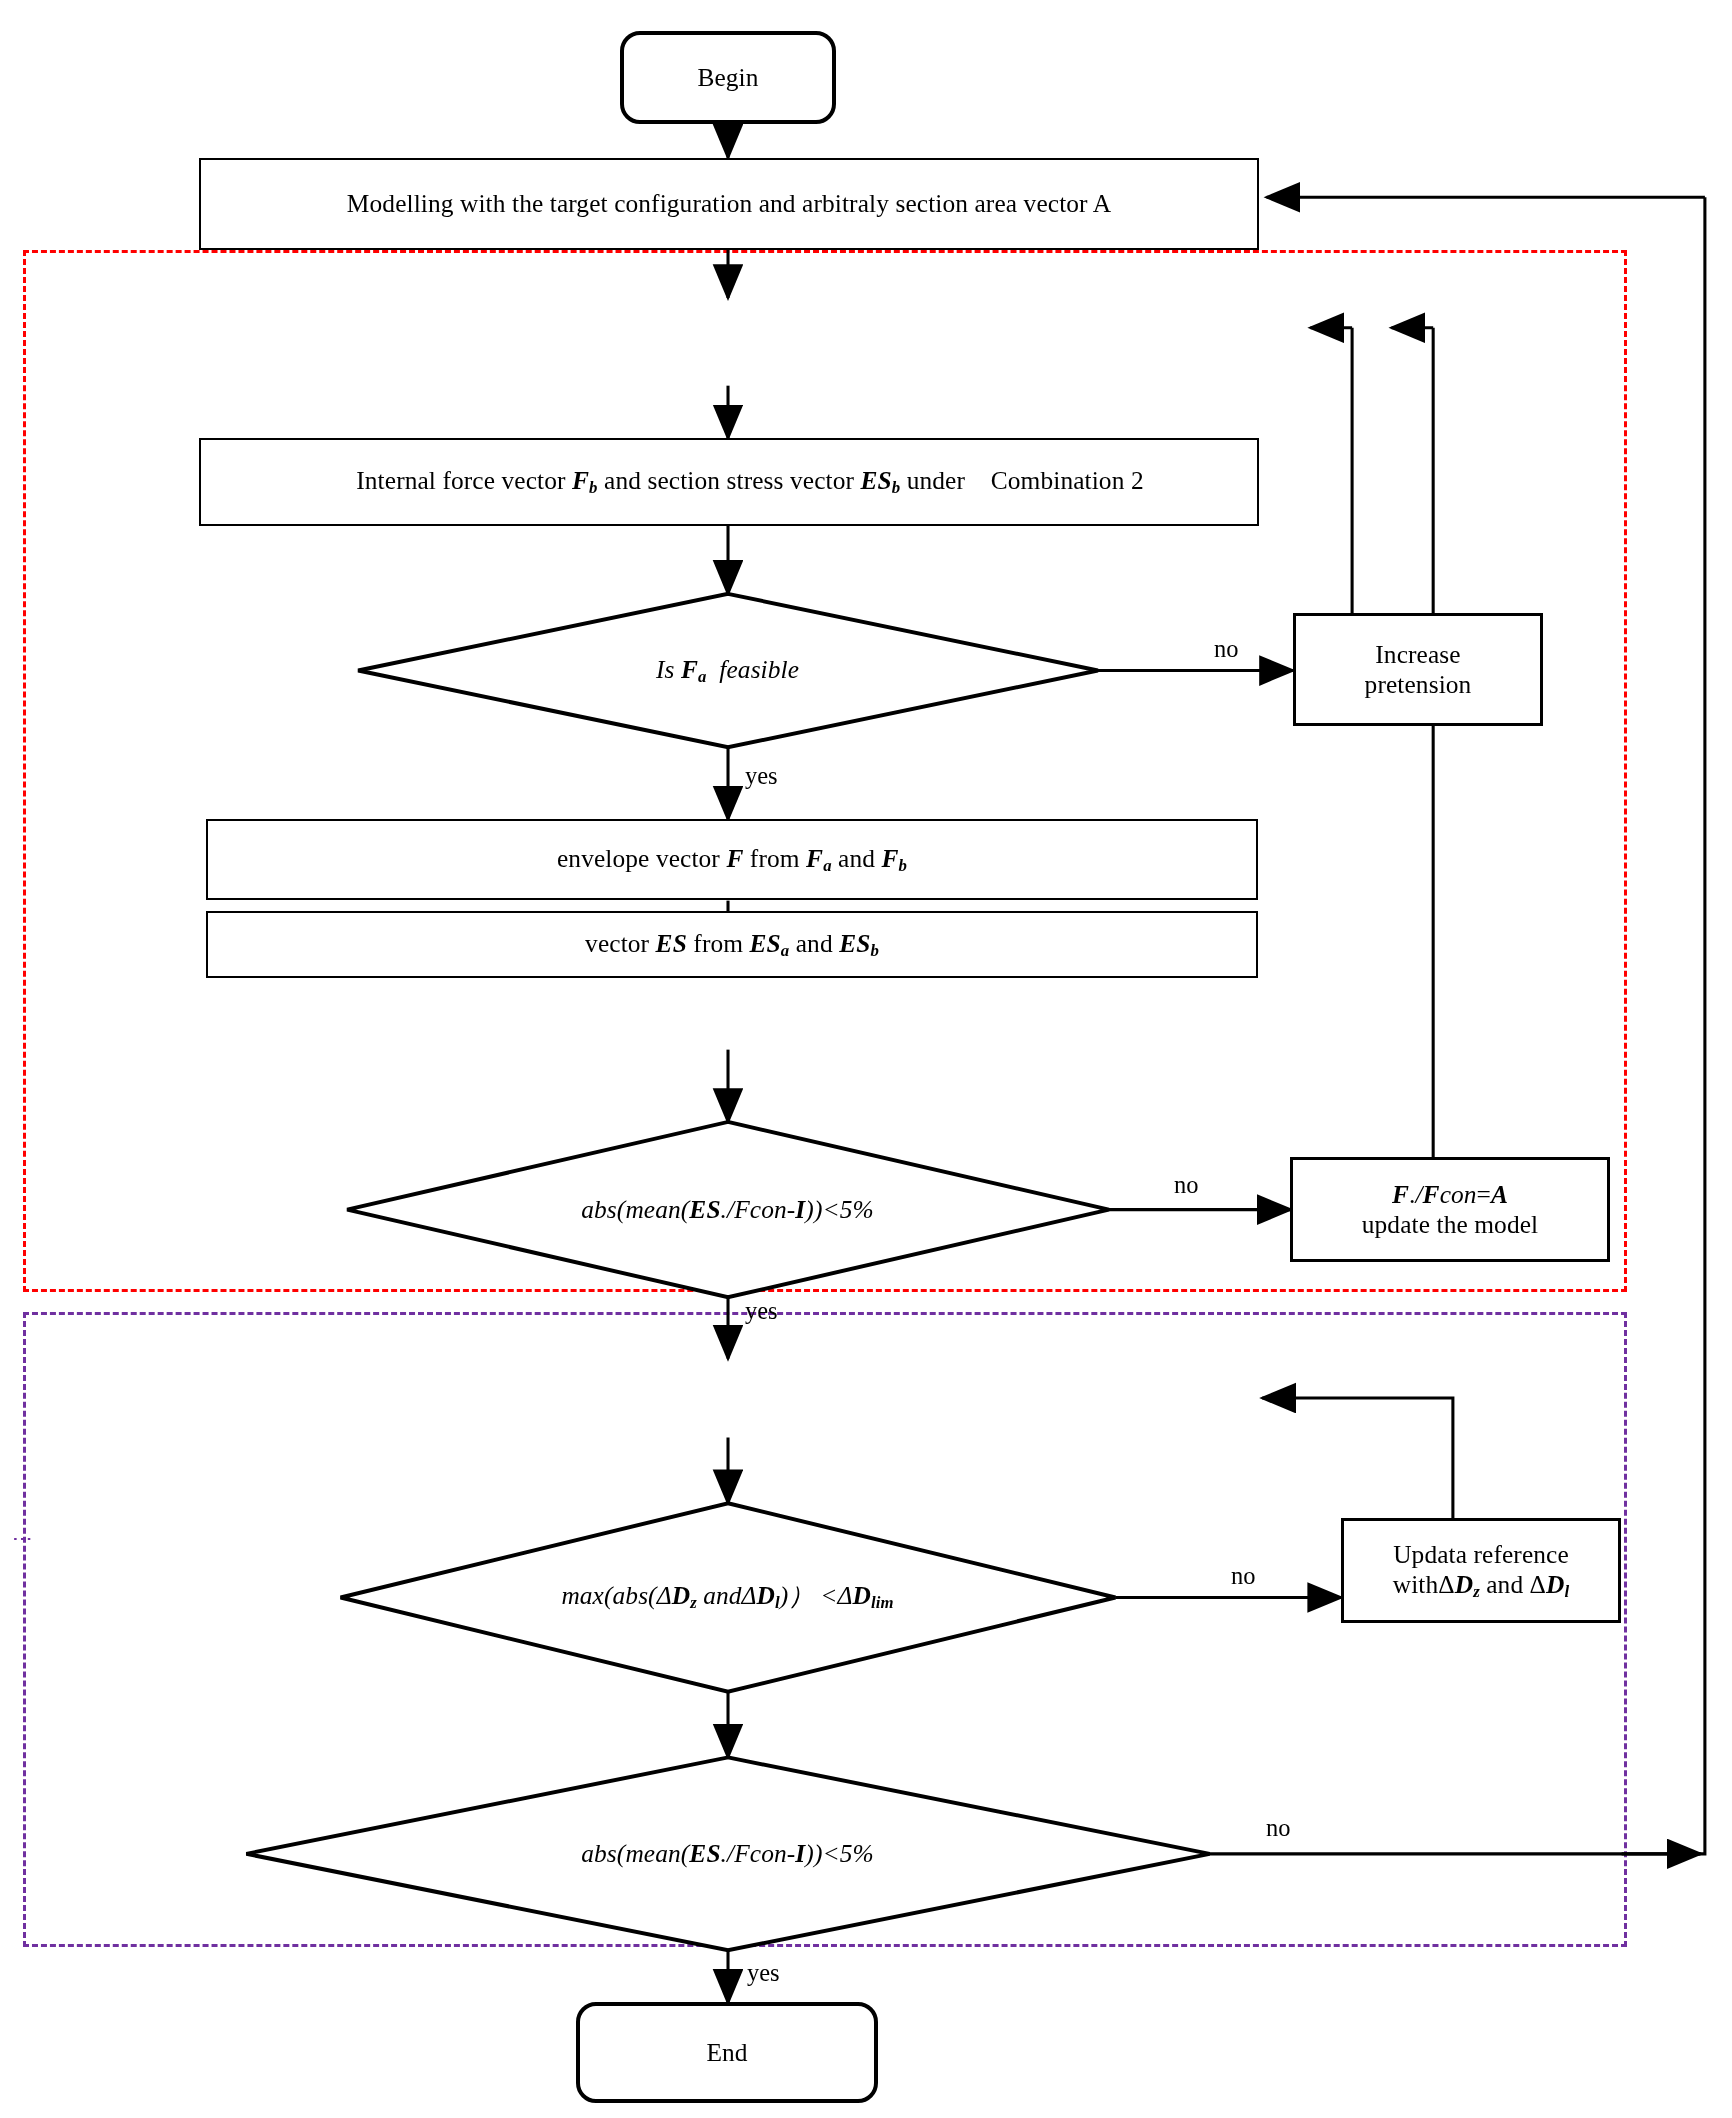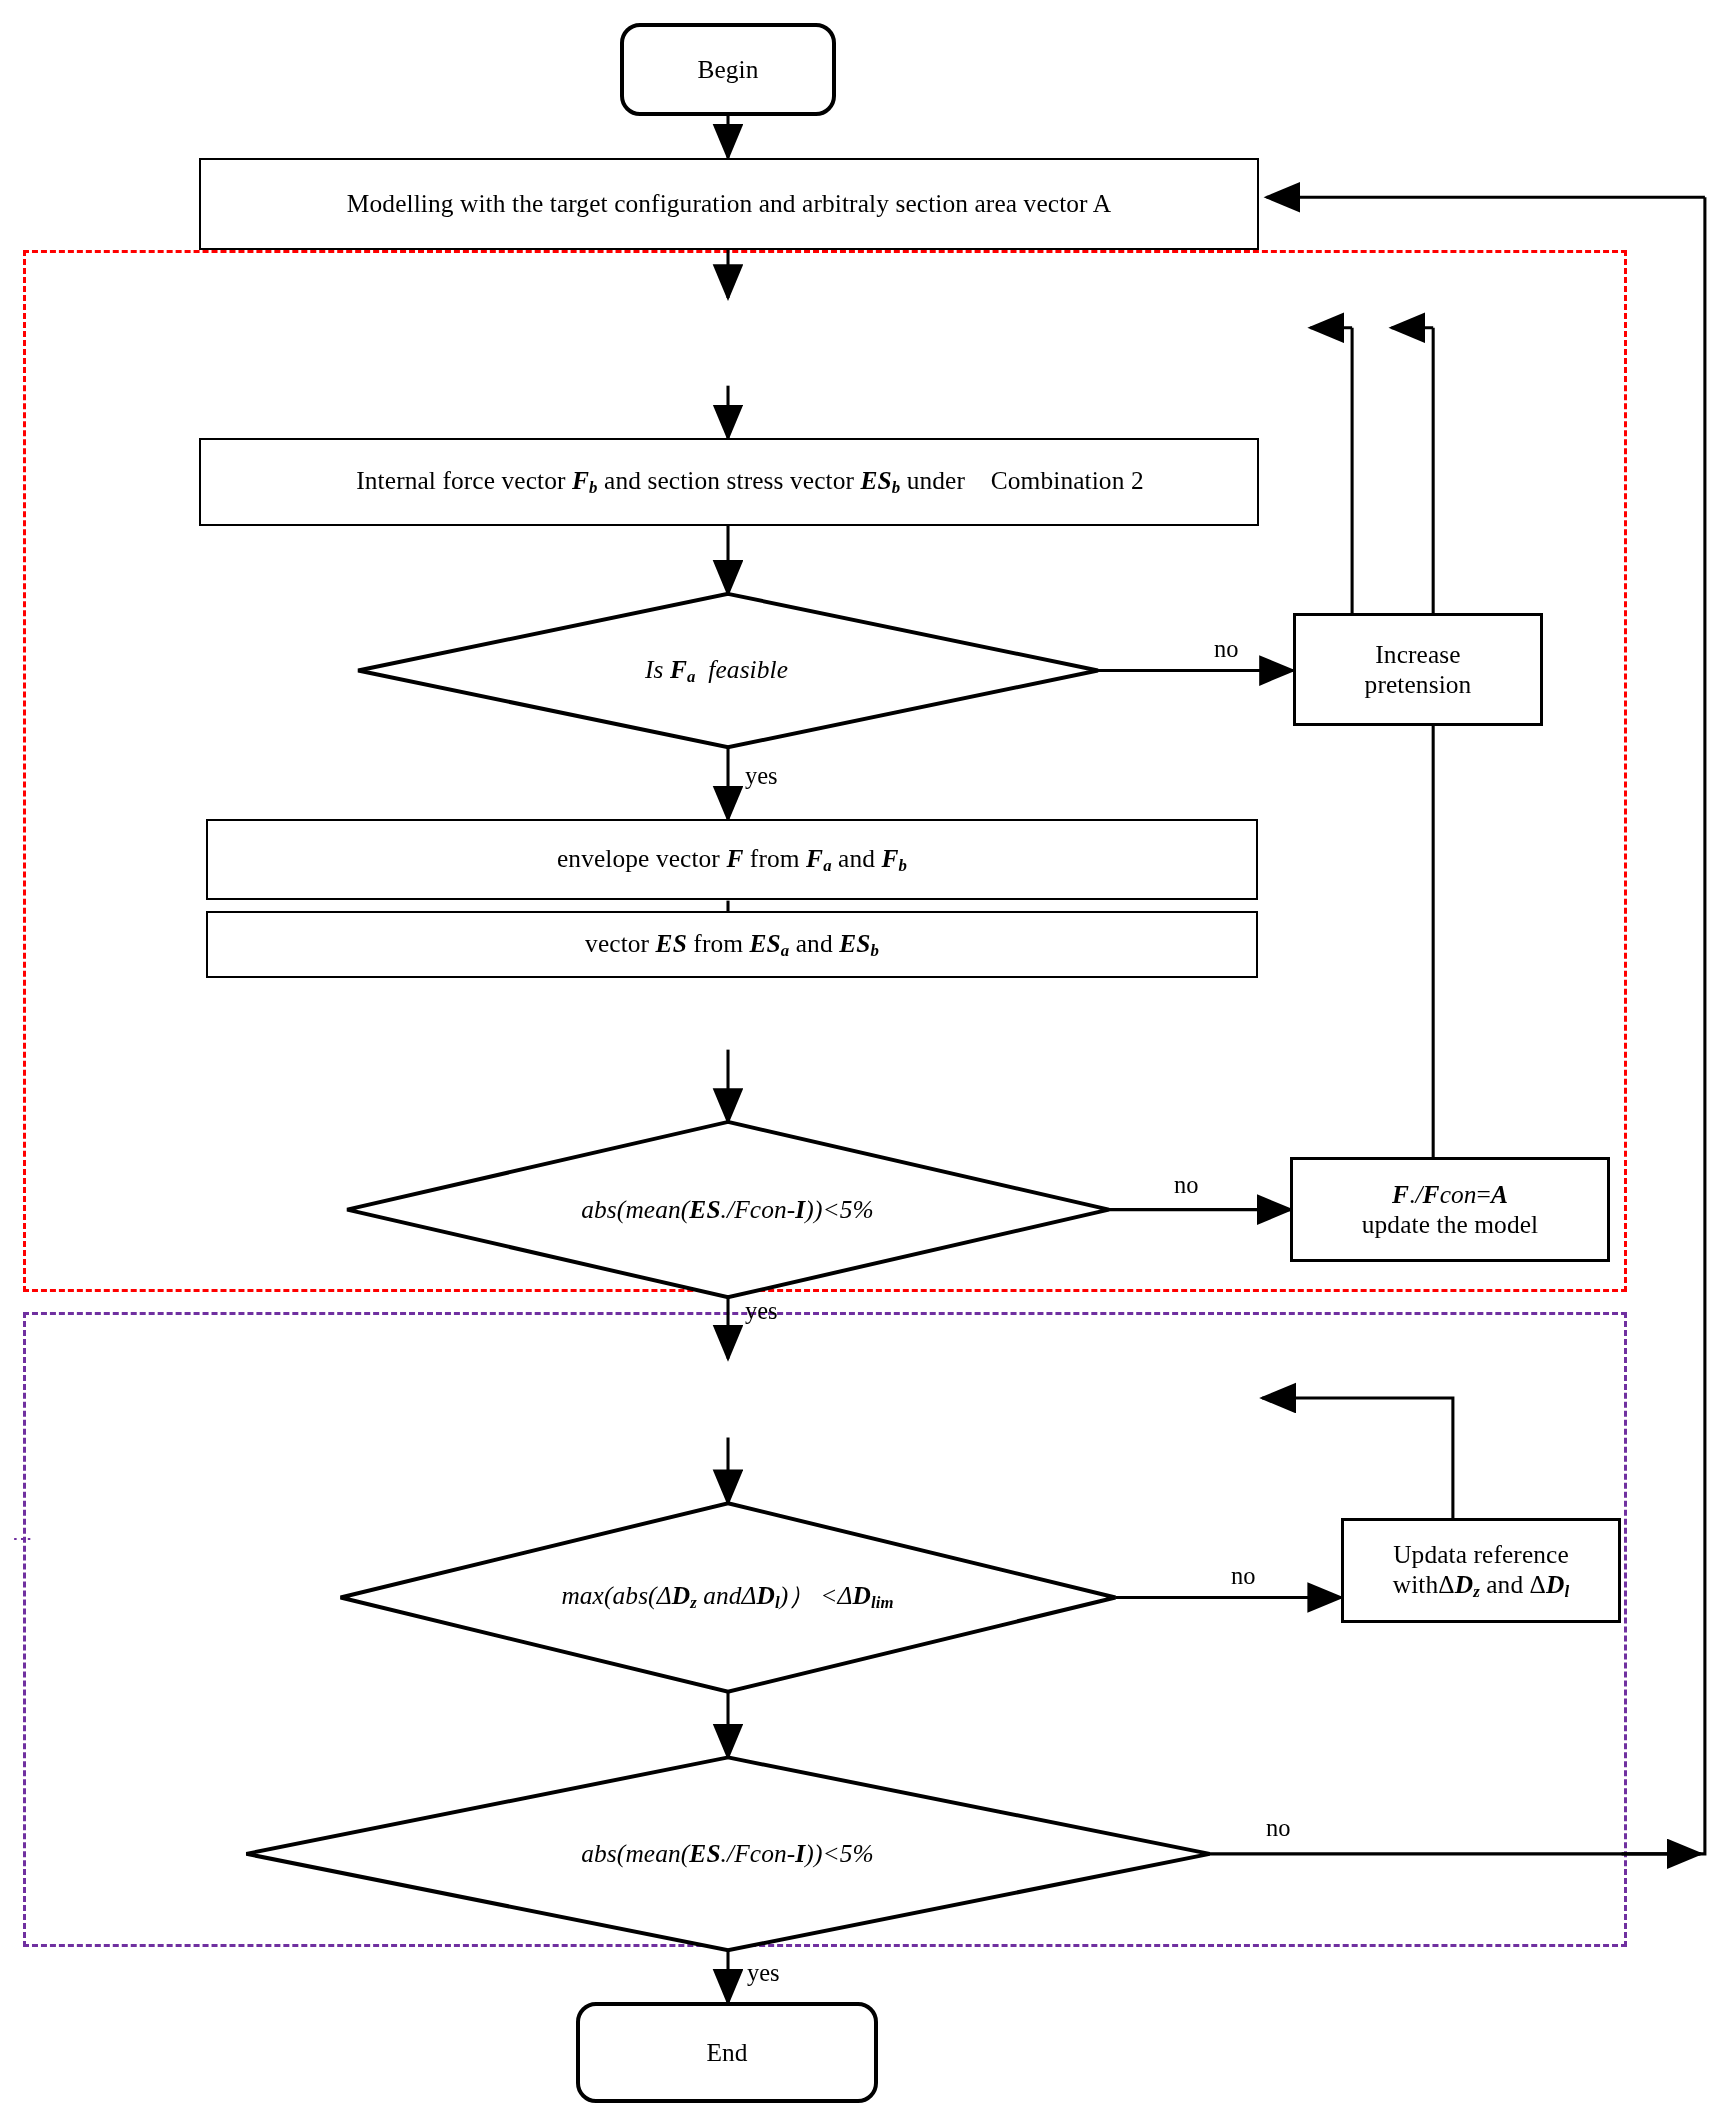--- a/index.html
+++ b/index.html
@@ -97,34 +97,34 @@
 
   <svg class="layer" viewBox="0 0 3954 4835">
     <g stroke="#000" stroke-width="9" fill="#fff">
       <polygon points="1661,1355 2505,1530 1661,1705 817,1530"></polygon>
       <polygon points="1661,2560 2530,2760 1661,2960 792,2760"></polygon>
       <polygon points="1661,3430 2545,3645 1661,3860 777,3645"></polygon>
       <polygon points="1661,4010 2760,4230 1661,4450 562,4230"></polygon>
     </g>
   </svg>
 
-  <div class="node term" style="left:620px;top:23px;width:216px;height:93px;align-items:center;">
+  <div class="node term" style="left:620px;top:31px;width:216px;height:93px;align-items:center;">
     <span class="txt">Begin</span>
   </div>
 
   <div class="node proc" style="left:199px;top:158px;width:1060px;height:92px;">
     <span class="txt">Modelling with the target configuration and arbitraly section area vector A</span>
   </div>
 
 
   <div class="node proc" style="left:199px;top:438px;width:1060px;height:88px;padding-left:42px;">
     <span class="txt">Internal force vector <span class="bi">F</span><sub class="bi">b</sub> and section stress vector <span class="bi">ES</span><sub class="bi">b</sub> under &nbsp;&nbsp; Combination 2</span>
   </div>
 
-  <div class="node" style="left:427px;top:638px;width:579px;height:66px;background:transparent;">
+  <div class="node" style="left:438px;top:638px;width:579px;height:66px;background:transparent;">
     <span class="txt ital">Is <span class="bi">F</span><sub class="bi">a</sub> &nbsp;feasible</span>
   </div>
 
   <div class="node smallbox" style="left:1293px;top:613px;width:250px;height:113px;flex-direction:column;">
     <span class="txt">Increase</span>
     <span class="txt">pretension</span>
   </div>
 
   <div class="node proc" style="left:206px;top:819px;width:1052px;height:81px;">
     <span class="txt">envelope vector <span class="bi">F</span> from <span class="bi">F</span><sub class="bi">a</sub> and <span class="bi">F</span><sub class="bi">b</sub></span>

